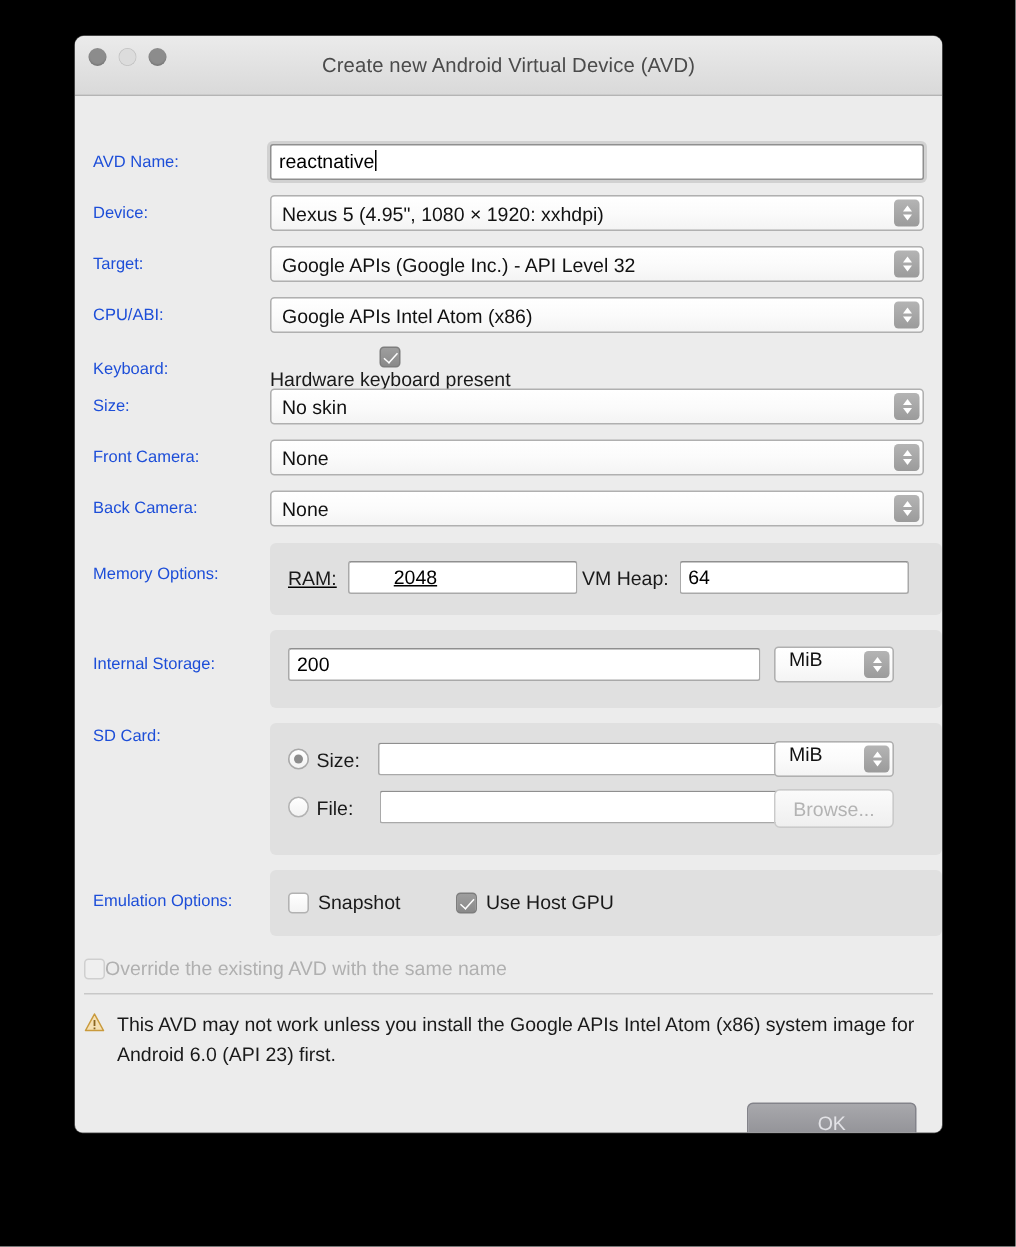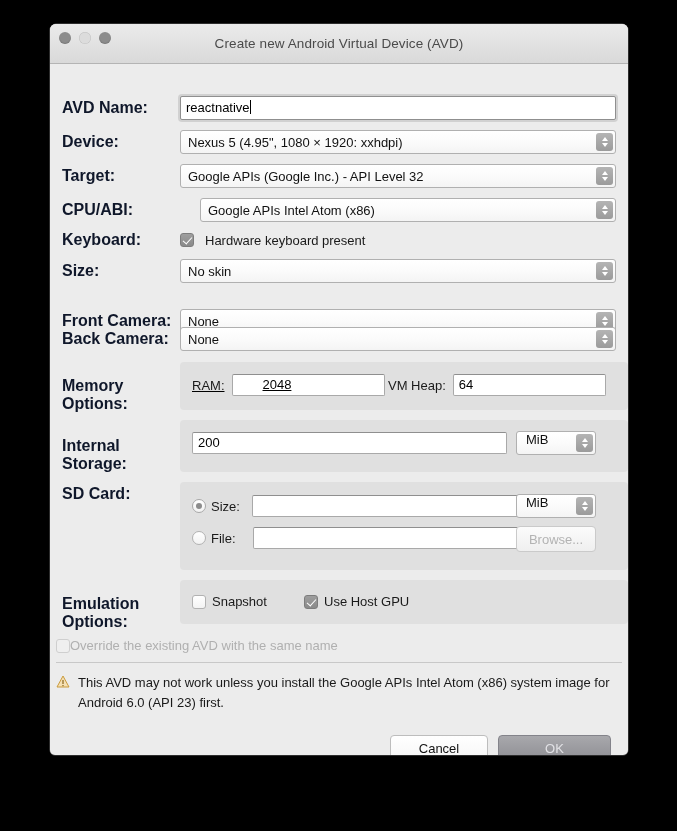--- a/index.html
+++ b/index.html
@@ -66,24 +66,23 @@
     display: flex;
     align-items: center;
     position: absolute;
     left: 12px;
     right: 12px;
   }
 
   .label {
     width: 118px;
     flex: none;
-    font-size: 16px;
-    color: #0f172a;
+    font-size: 11px;
+    color: #1d4ed8;
     padding-left: 0px;
-    font-weight: bold;
   }
 
   
   .textfield {
     flex: 1;
     height: 24px;
     background: #ffffff;
     border: 1px solid #a6a6a6;
     border-top-color: #8c8c8c;
     border-radius: 2px;
@@ -142,21 +141,21 @@
   }
   .chev {
     width: 0; height: 0;
     border-left: 3.5px solid transparent;
     border-right: 3.5px solid transparent;
   }
   .chev.up   { border-bottom: 4px solid #ffffff; }
   .chev.down { border-top: 4px solid #ffffff; }
 
   
-  .cbrow { display: flex; align-items: center; gap: 11px; }
+  .cbrow { display: flex; align-items: center; gap: 0; flex-direction: column; }
   .checkbox {
     width: 14px; height: 14px;
     border-radius: 3px;
     flex: none;
     position: relative;
   }
   .checkbox.off {
     background: linear-gradient(to bottom,#ffffff,#f3f3f3);
     border: 1px solid #b2b2b2;
   }
@@ -317,21 +316,21 @@
       <div class="label">Target:</div>
       <div class="combo">
         <span class="val">Google APIs (Google Inc.) - API Level 32</span>
         <span class="stepper">
           <span class="chev up"></span>
             <span class="chev down"></span>
         </span>
       </div>
     </div>
 
-    <div class="row" style="top:134px;gap:20px;">
+    <div class="row" style="top:134px;">
       <div class="label">CPU/ABI:</div>
       <div class="combo">
         <span class="val">Google APIs Intel Atom (x86)</span>
         <span class="stepper">
           <span class="chev up"></span>
             <span class="chev down"></span>
         </span>
       </div>
     </div>
 
@@ -347,21 +346,21 @@
       <div class="label">Size:</div>
       <div class="combo">
         <span class="val">No skin</span>
         <span class="stepper">
           <span class="chev up"></span>
             <span class="chev down"></span>
         </span>
       </div>
     </div>
 
-    <div class="row" style="top:245px;">
+    <div class="row" style="top:229px;">
       <div class="label">Front Camera:</div>
       <div class="combo">
         <span class="val">None</span>
         <span class="stepper">
           <span class="chev up"></span>
             <span class="chev down"></span>
         </span>
       </div>
     </div>
 
@@ -441,17 +440,16 @@
 
     <div class="warnbox" style="left:6px; right:8px; top:609px;">
       <svg class="warn-icon" viewBox="0 0 14 13">
         <path d="M7 1 L13 12 L1 12 Z" fill="#f5e0b4" stroke="#c99a3c" stroke-width="1" stroke-linejoin="round"></path>
         <rect x="6.4" y="5" width="1.2" height="4" fill="#8a6520"></rect>
         <rect x="6.4" y="10" width="1.2" height="1.2" fill="#8a6520"></rect>
       </svg>
       <div class="warn-text">This AVD may not work unless you install the Google APIs Intel Atom (x86) system image for Android 6.0 (API 23) first.</div>
     </div>
 
-    <div class="btn cancel" style="position:absolute; left:340px; top:671px; width:98px;">Cancel</div>
     <div class="btn ok" style="position:absolute; left:448px; top:671px; width:113px;">OK</div>
 
   </div>
 </div>
 
 </body></html>

